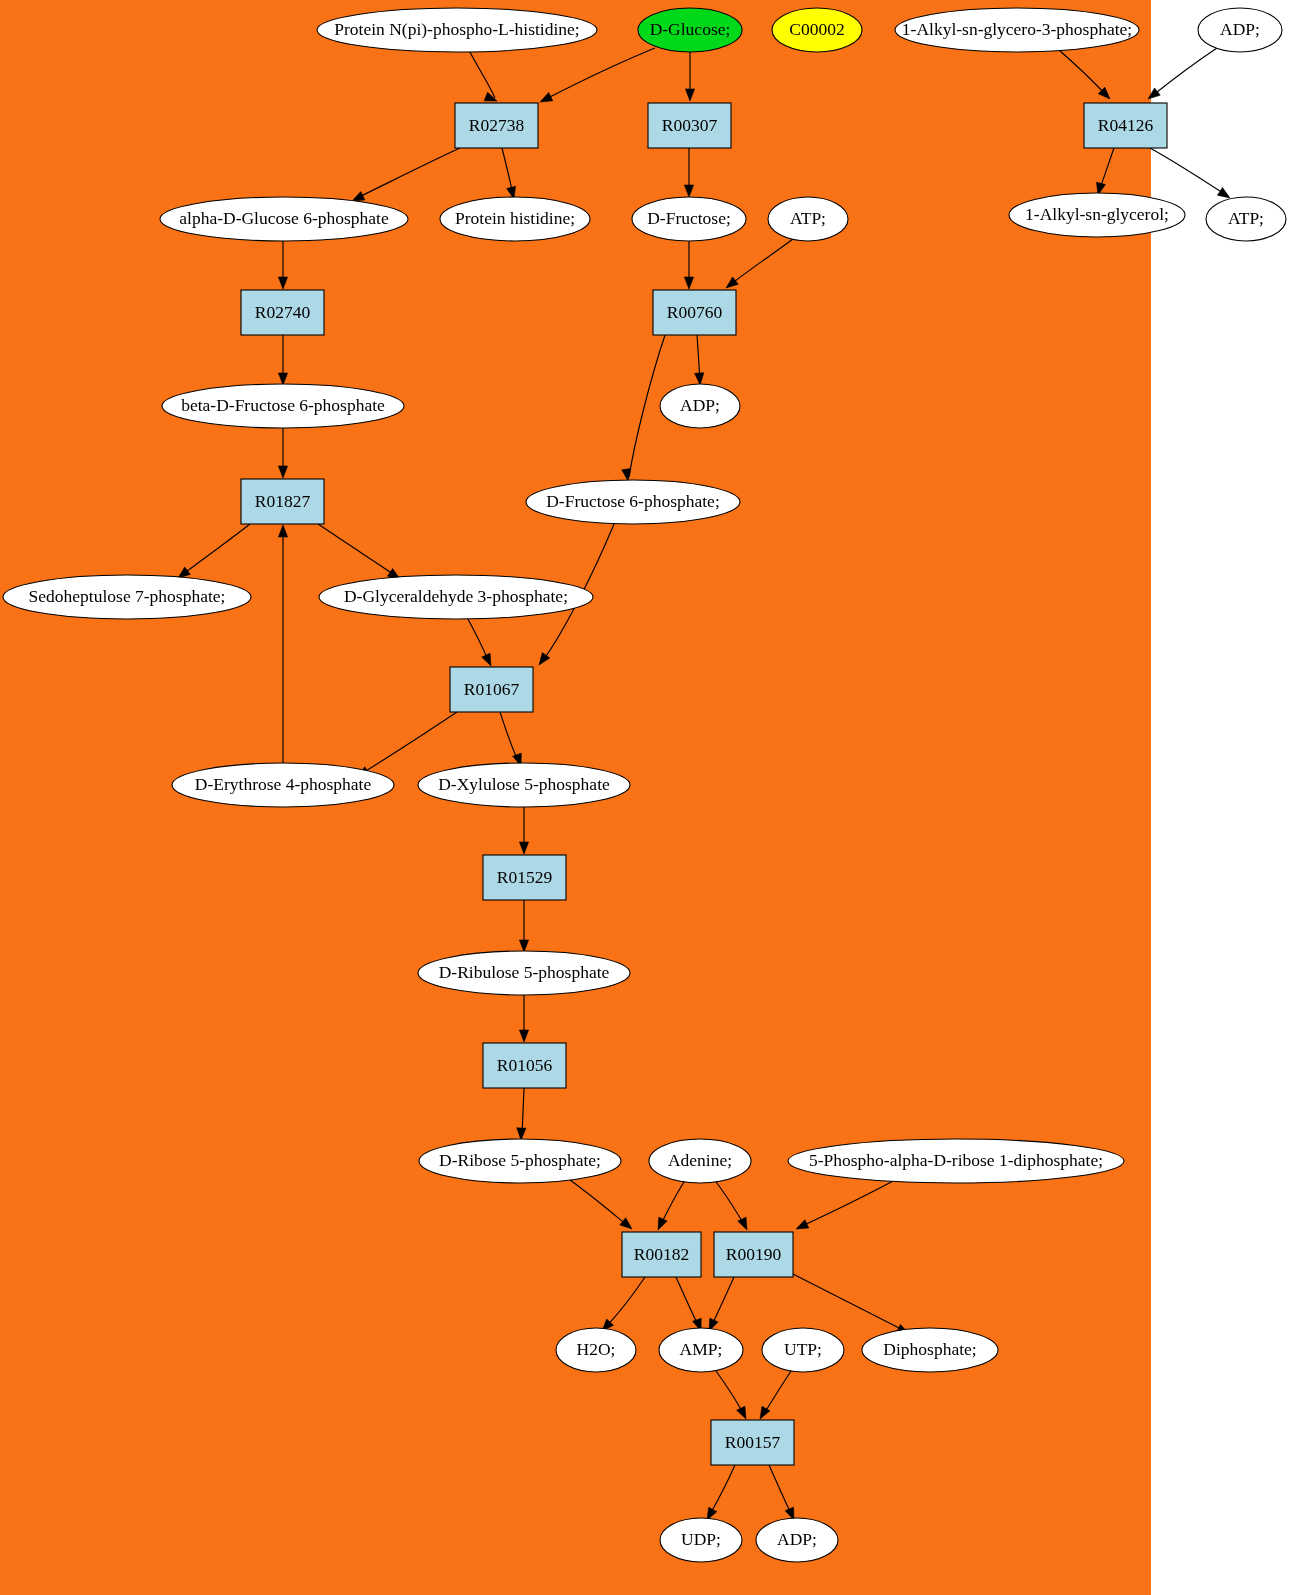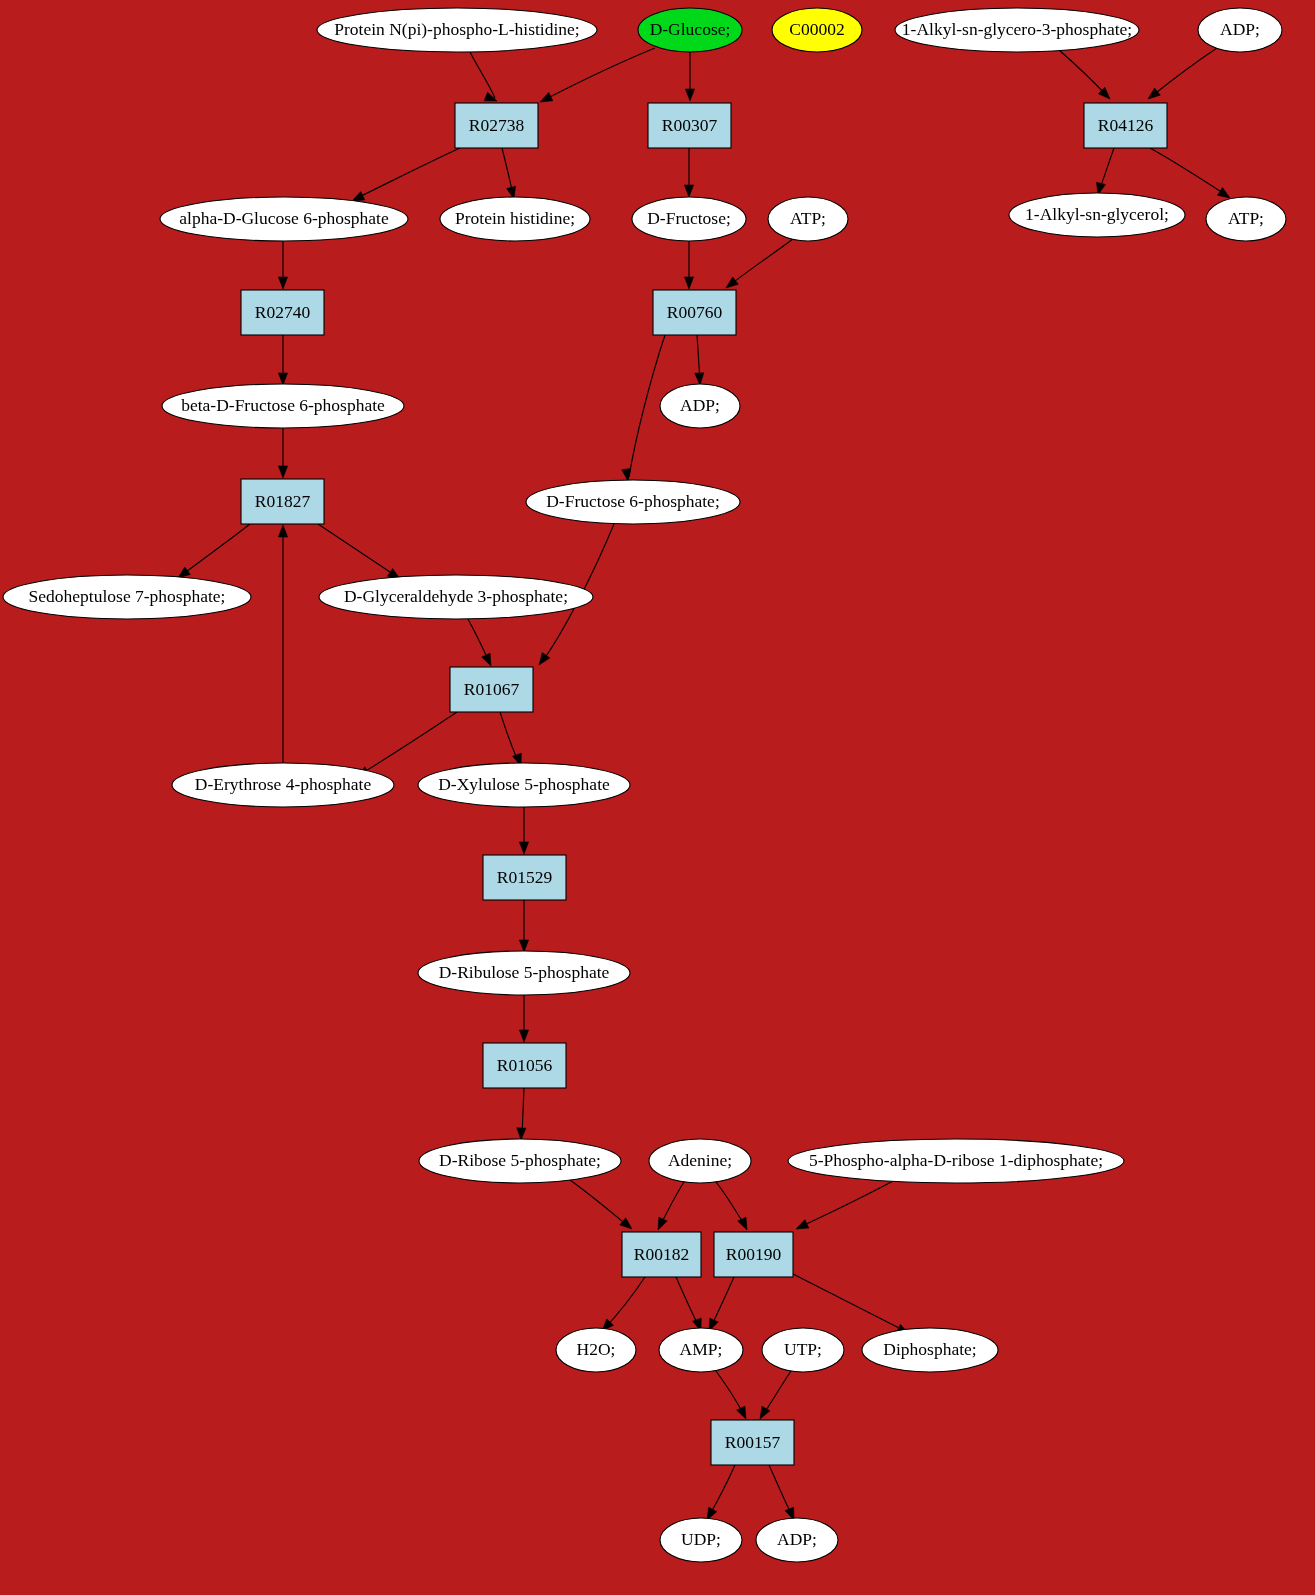--- a/index.html
+++ b/index.html
@@ -2,23 +2,23 @@
 <html><head>
 <meta charset="utf-8">
 <style>
   html, body {
     margin: 0;
     padding: 0;
     background: #ffffff;
   }
   #canvas {
     position: relative;
-    width: 1315px;
+    width: 1151px;
     height: 1595px;
-    background: #b91c1c;
+    background: #f97316;
     font-family: "Liberation Serif", serif;
   }
   svg#graph {
     position: absolute;
     top: 0;
     left: 0;
     width: 1315px;
     height: 1595px;
   }
   .node-ellipse {

